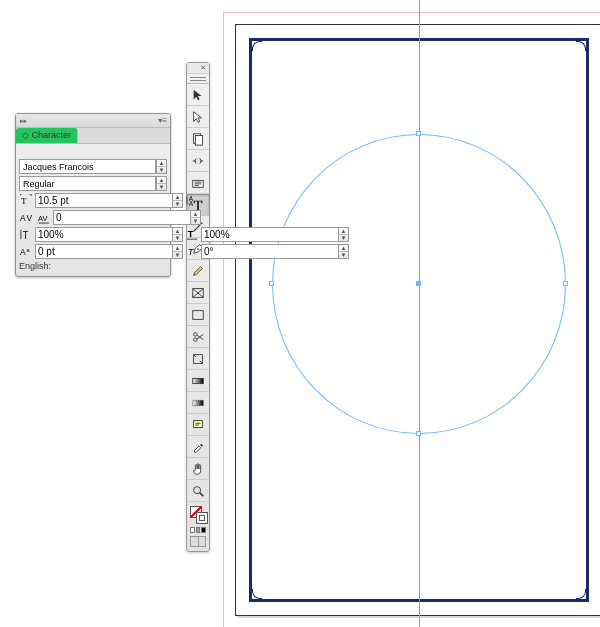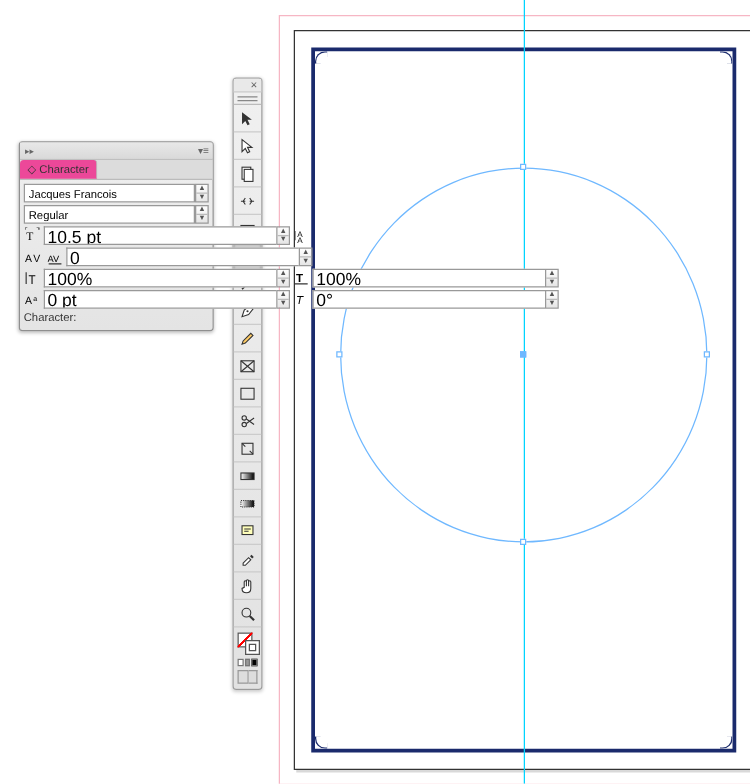--- a/index.html
+++ b/index.html
@@ -48,33 +48,33 @@
   .view-row { display:flex; margin-top:3px; }
   .view-btn { flex:1; height:11px; border:1px solid #999; background:#ddd; }
   .view-btn + .view-btn { border-left:none; }
 
   
   .panel { position: absolute; left: 15px; top: 113px; width: 156px; background: linear-gradient(#efefef,#e4e4e4); border: 1px solid #8f8f8f; border-radius: 3px; box-shadow: 0 1px 3px rgba(0,0,0,0.25); }
   .panel .titlebar { height: 14px; background: linear-gradient(#e8e8e8,#d9d9d9); border-bottom: 1px solid #bfbfbf; position: relative; }
   .panel .titlebar .dbl { position:absolute; left:4px; top:3px; font-size:7px; color:#666; }
   .panel .titlebar .menu { position:absolute; right:3px; top:2px; font-size:8px; color:#666; cursor:pointer; }
   .tabrow { display:flex; background:#dcdcdc; border-bottom:1px solid #bbb; height:16px; }
-  .tab { padding: 2px 6px; font-size:9px; background:#ec4899; border-right:1px solid #bbb; border-top-left-radius:3px; border-top-right-radius:3px; }
-  .body { padding: 3px 3px 5px; }
+  .tab { padding: 2px 6px; font-size:9px; background:#22c55e; border-right:1px solid #bbb; border-top-left-radius:3px; border-top-right-radius:3px; }
+  .body { padding: 3px 3px 5px; margin-top: 12px; }
   .fld { display:flex; margin-bottom:2px; }
   .fld input.wide { flex:1; height:15px; font-size:9px; padding:1px 3px; border:1px solid #999; background:#fff; }
   .stepper { width:11px; border:1px solid #999; background:linear-gradient(#fdfdfd,#e6e6e6); display:flex; flex-direction:column; font-size:6px; line-height:6px; text-align:center; color:#555; }
   .stepper span { flex:1; }
   .stepper span:first-child { border-bottom:1px solid #bbb; }
   .row2 { display:flex; gap:2px; margin-bottom:2px; }
   .cell { flex:1; display:flex; align-items:center; }
   .ico { width:16px; height:15px; display:flex; align-items:center; justify-content:center; border-right:1px solid transparent; }
   .ico svg { width:13px; height:13px; }
   .numfield { display:flex; flex:1; height:15px; }
-  .numfield input { flex:1; min-width:0; font-size:14px; padding:1px 2px; border:1px solid #999; border-right:none; background:#fff; }
+  .numfield input { flex:1; min-width:0; font-size:10px; padding:1px 2px; border:1px solid #999; border-right:none; background:#fff; }
   .lang { display:flex; align-items:center; gap:4px; margin-top:2px; }
   .lang .lbl { font-size:9px; color:#333; }
   .lang .sel { flex:1; display:flex; height:15px; }
   .lang select { flex:1; font-size:9px; border:1px solid #999; background:#fff; }
 </style>
 </head>
 <body>
 
 <div class="canvas">
   <div class="bleed"></div>
@@ -361,16 +361,16 @@
             <input value="0°" style="">
             <div class="stepper">
               <span>▲</span>
               <span>▼</span>
             </div>
           </div>
       </div>
     </div>
 
     <div class="lang">
-      <span class="lbl">Character:</span>
+      <span class="lbl">English:</span>
     </div>
   </div>
 </div>
 
 </body></html>

